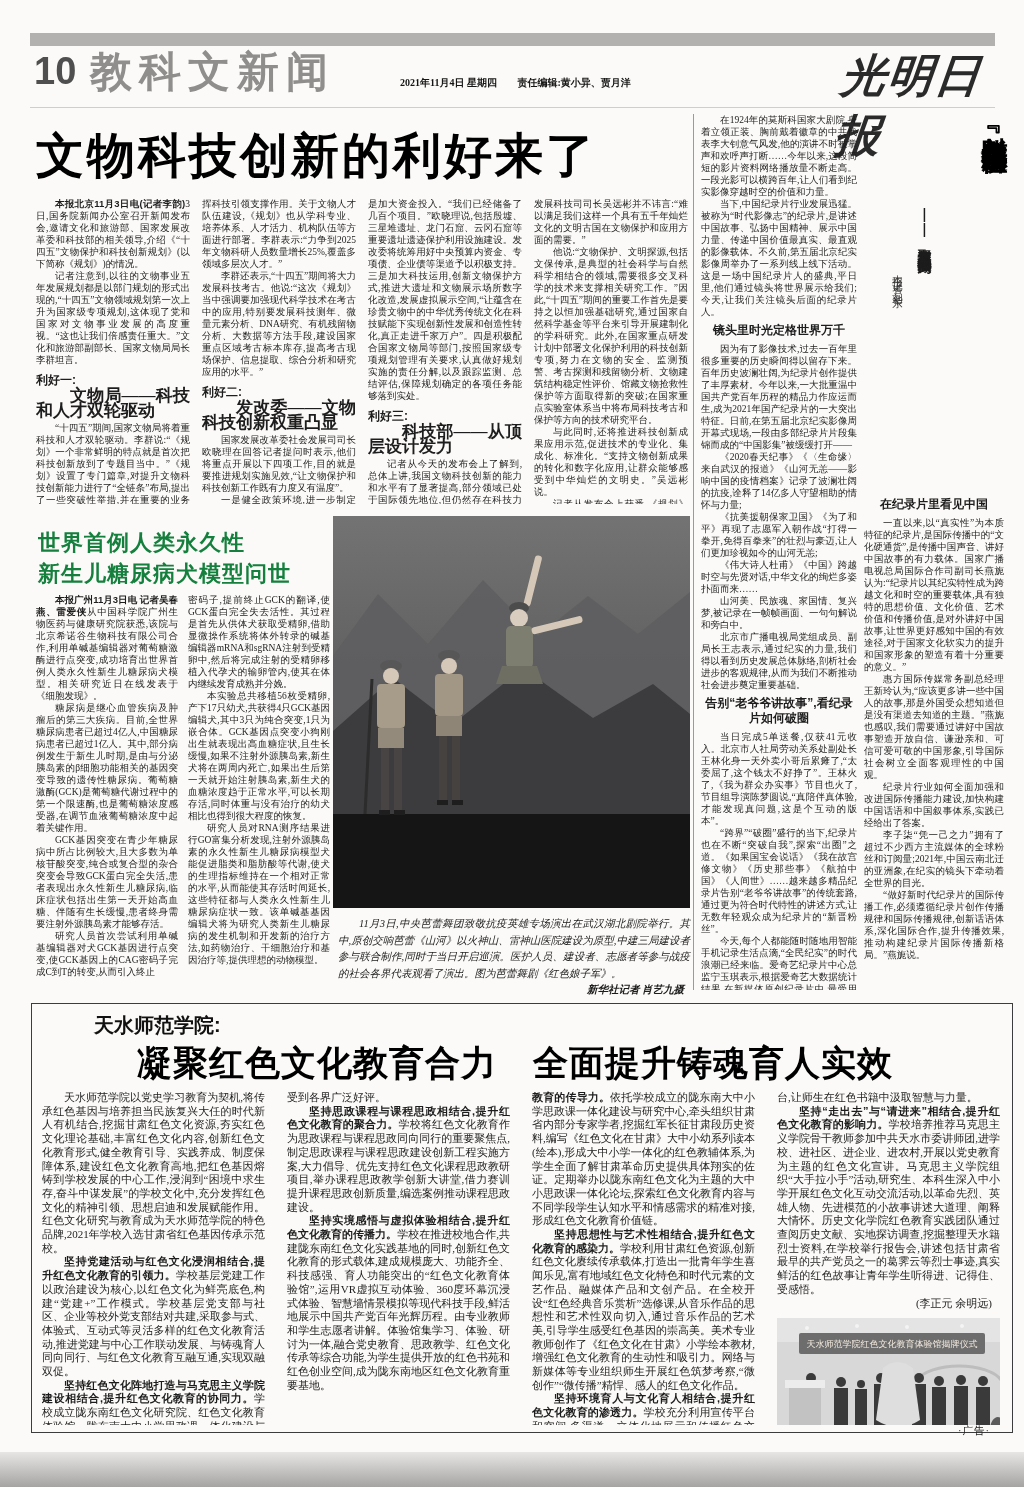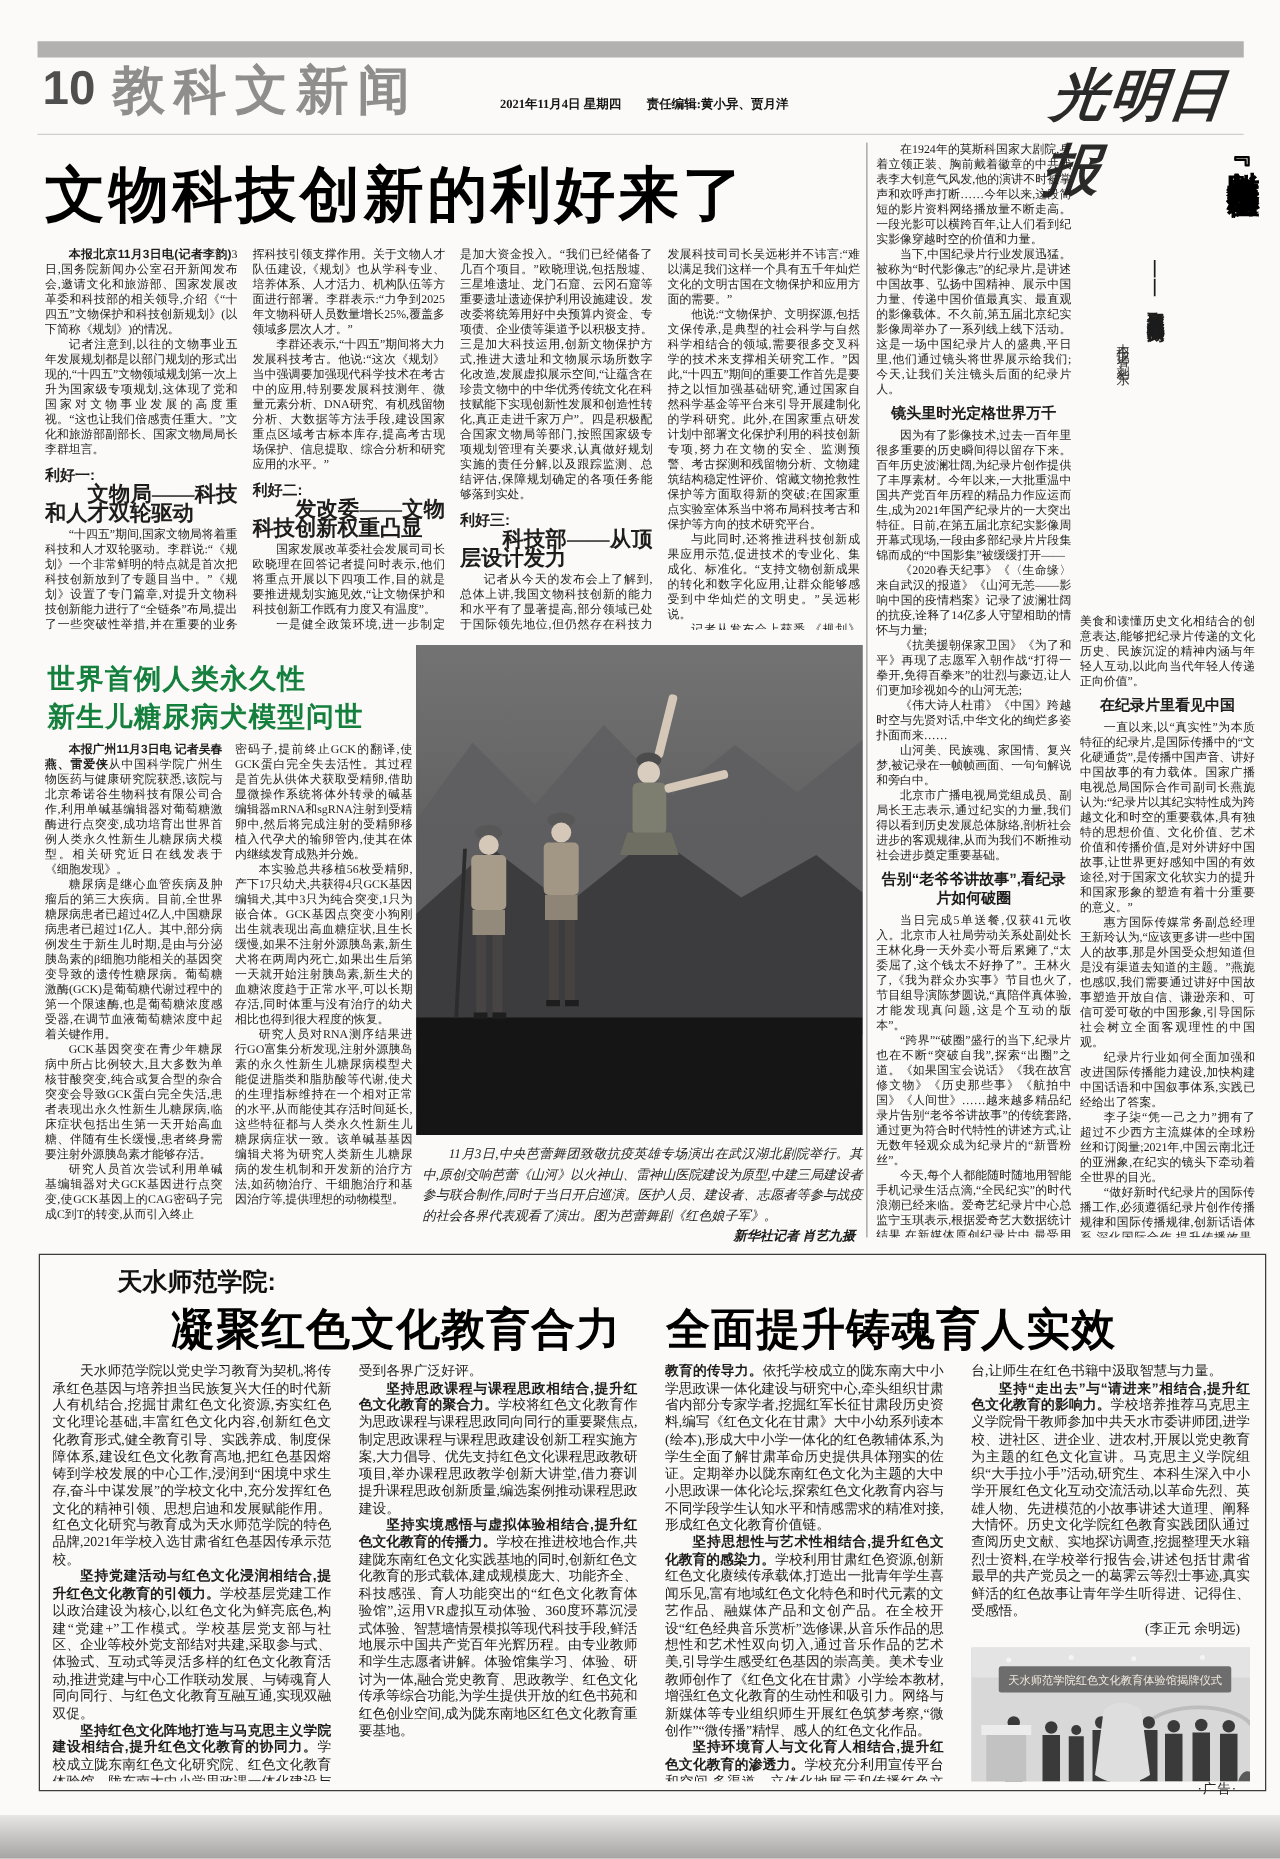--- a/index.html
+++ b/index.html
@@ -119,21 +119,20 @@
     <p>当日完成5单送餐,仅获41元收入。北京市人社局劳动关系处副处长王林化身一天外卖小哥后累瘫了,“太委屈了,这个钱太不好挣了”。王林火了,《我为群众办实事》节目也火了,节目组导演陈梦圆说,“真陪伴真体验,才能发现真问题,这是个互动的版本”。</p>
     <p>“跨界”“破圈”盛行的当下,纪录片也在不断“突破自我”,探索“出圈”之道。《如果国宝会说话》《我在故宫修文物》《历史那些事》《航拍中国》《人间世》……越来越多精品纪录片告别“老爷爷讲故事”的传统套路,通过更为符合时代特性的讲述方式,让无数年轻观众成为纪录片的“新晋粉丝”。</p>
     <p>今天,每个人都能随时随地用智能手机记录生活点滴,“全民纪实”的时代浪潮已经来临。爱奇艺纪录片中心总监宁玉琪表示,根据爱奇艺大数据统计结果,在新媒体原创纪录片中,最受用户关注的是历史与美食,“这种将品味</p>
   </div>
 <div class="abs" id="feature-titleblock">
   <div class="vert" id="feature-vtitle">『时代影像志』传递中国价值</div>
   <div class="vert" id="feature-vsub">——聚焦第五届北京纪实影像周</div>
   <div class="vert" id="feature-vby">本报记者 刘华东</div>
 </div>
 <div class="abs bt" id="feature-right">
-    <p class="cont">美食和读懂历史文化相结合的创意表达,能够把纪录片传递的文化历史、民族沉淀的精神内涵与年轻人互动,以此向当代年轻人传递正向价值”。</p>
     <p class="sec-head">在纪录片里看见中国</p>
     <p>一直以来,以“真实性”为本质特征的纪录片,是国际传播中的“文化硬通货”,是传播中国声音、讲好中国故事的有力载体。国家广播电视总局国际合作司副司长燕旎认为:“纪录片以其纪实特性成为跨越文化和时空的重要载体,具有独特的思想价值、文化价值、艺术价值和传播价值,是对外讲好中国故事,让世界更好感知中国的有效途径,对于国家文化软实力的提升和国家形象的塑造有着十分重要的意义。”</p>
     <p>惠方国际传媒常务副总经理王新玲认为,“应该更多讲一些中国人的故事,那是外国受众想知道但是没有渠道去知道的主题。”燕旎也感叹,我们需要通过讲好中国故事塑造开放自信、谦逊亲和、可信可爱可敬的中国形象,引导国际社会树立全面客观理性的中国观。</p>
     <p>纪录片行业如何全面加强和改进国际传播能力建设,加快构建中国话语和中国叙事体系,实践已经给出了答案。</p>
     <p>李子柒“凭一己之力”拥有了超过不少西方主流媒体的全球粉丝和订阅量;2021年,中国云南北迁的亚洲象,在纪实的镜头下牵动着全世界的目光。</p>
     <p>“做好新时代纪录片的国际传播工作,必须遵循纪录片创作传播规律和国际传播规律,创新话语体系,深化国际合作,提升传播效果,推动构建纪录片国际传播新格局。”燕旎说。</p>
   </div>
 
 <div class="abs" id="sci-title">
   <div>世界首例人类永久性</div>

